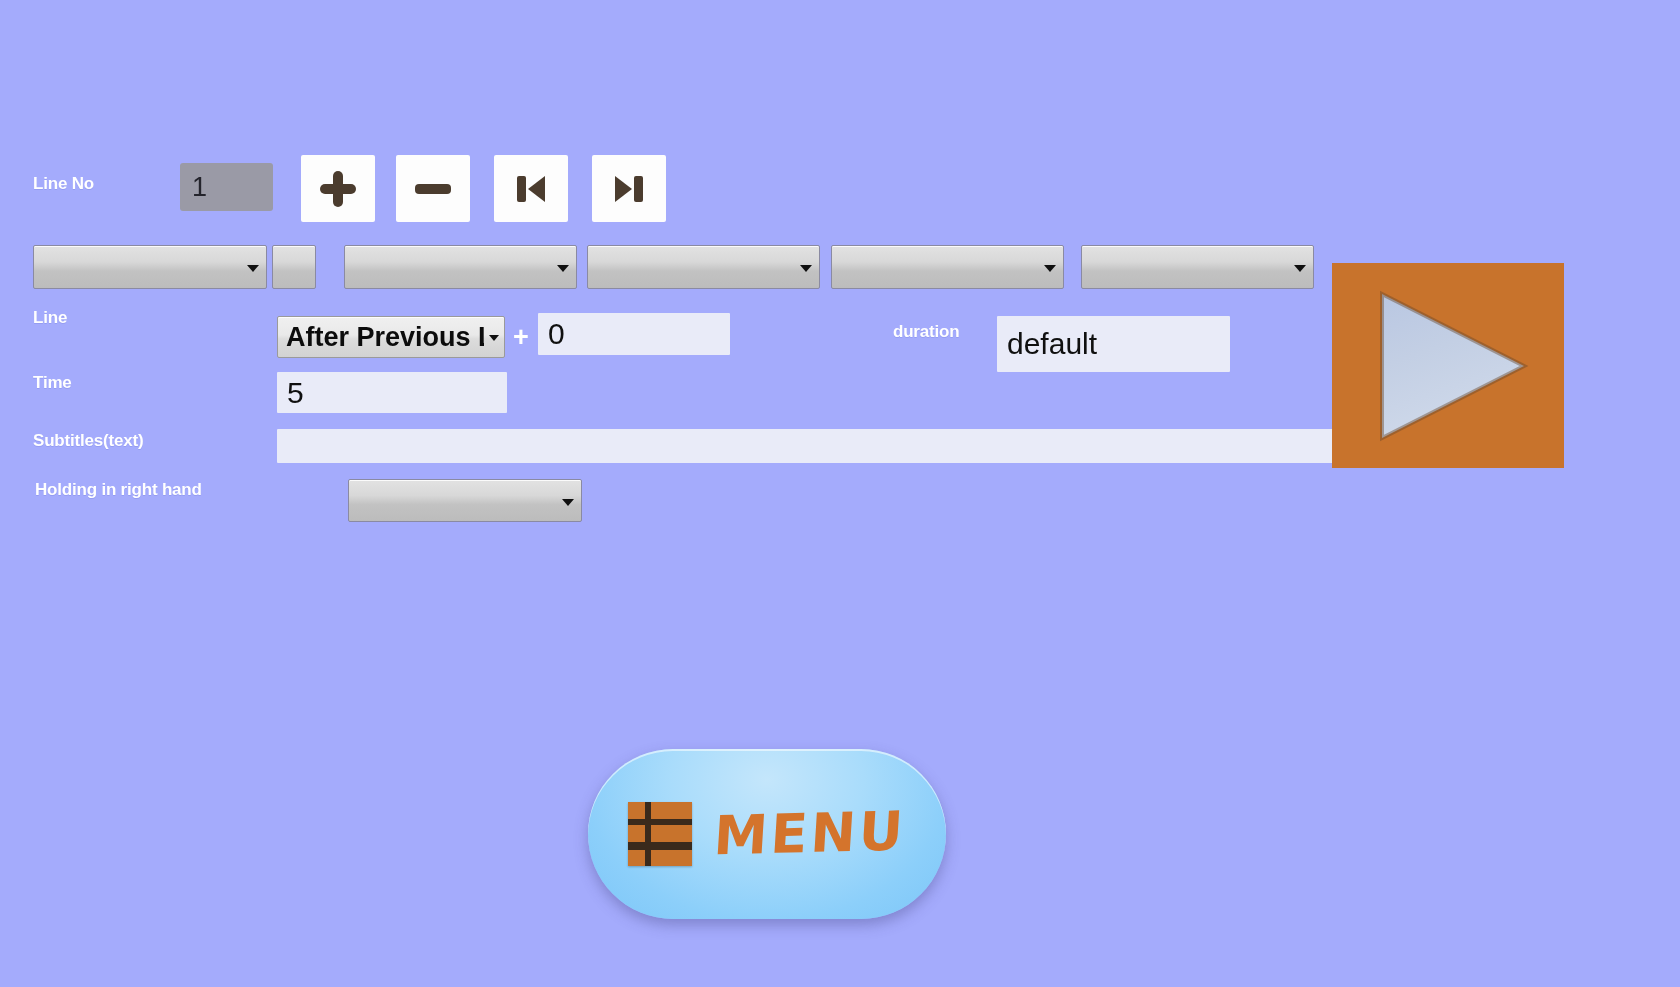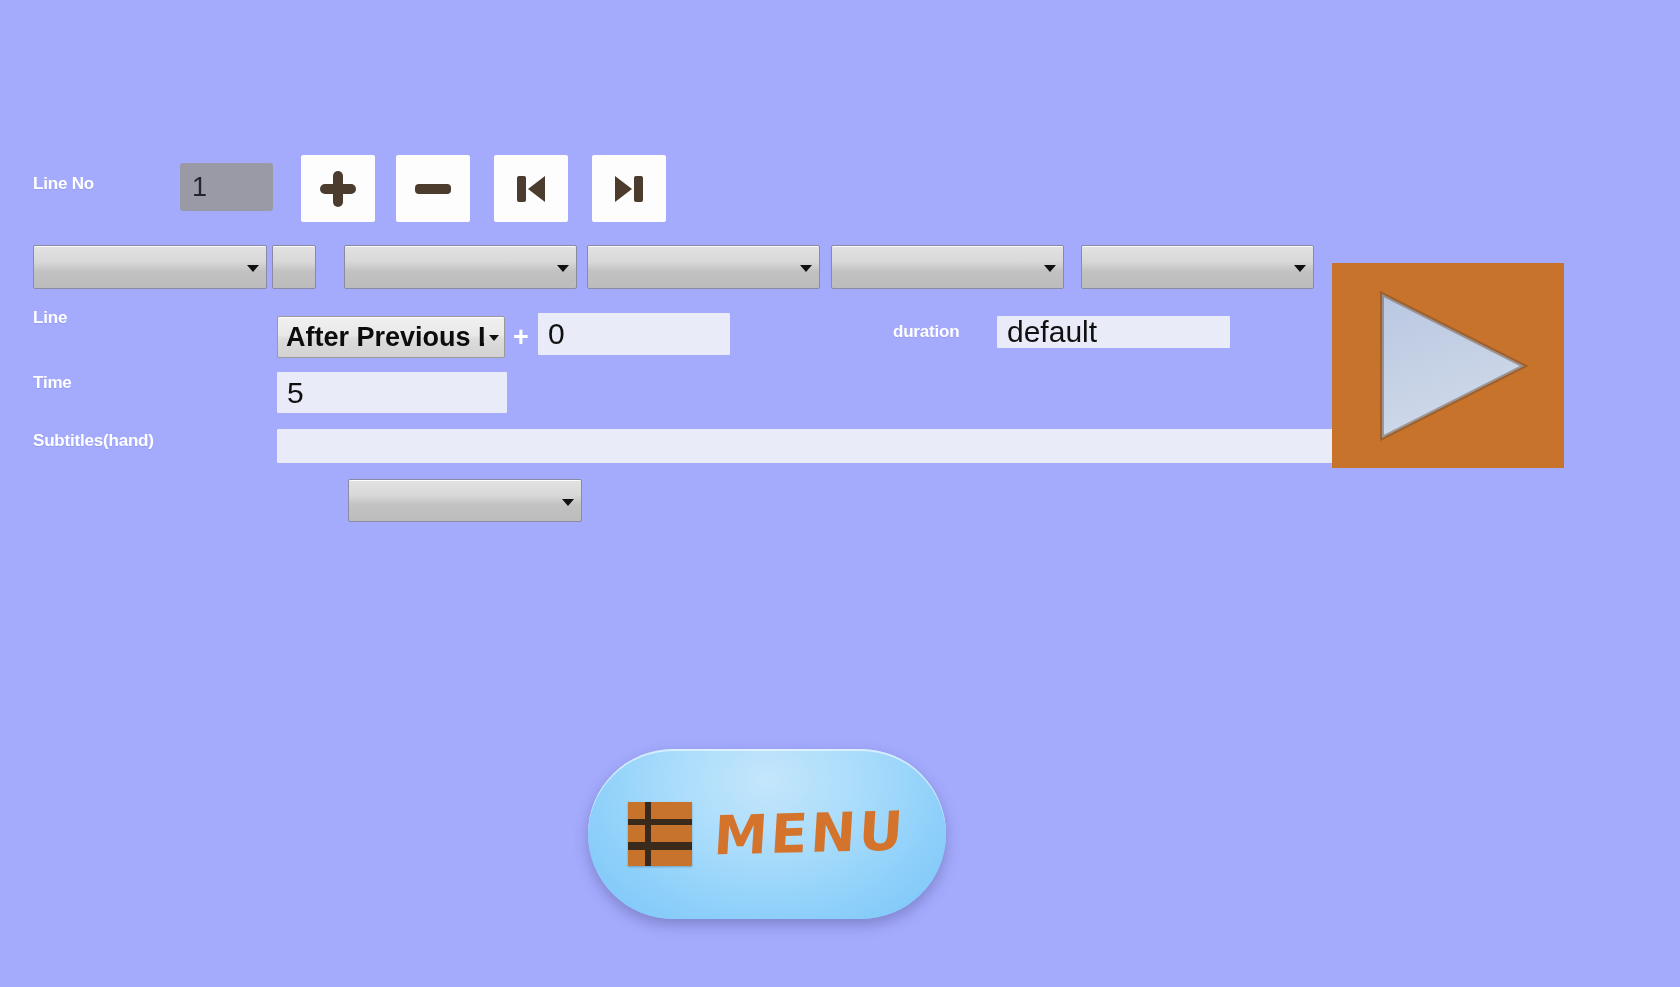--- a/index.html
+++ b/index.html
@@ -272,30 +272,31 @@
     <span class="combo-text">After Previous L</span>
     <span class="arrow"></span>
   </div>
 
   <div class="plus-sign" style="left:513px; top:322px;">+</div>
 
   <input class="txt" style="left: 538px; top: 313px; width: 192px; height: 42px;" value="0">
 
   <div class="field-label" style="left:862px; top:323px;margin-left:31px;">duration</div>
 
-  <input class="txt" style="left: 997px; top: 316px; width: 233px; height: 32px;" value="default">
+  <input class="txt" style="left: 997px; top: 316px; width: 233px; height: 56px;" value="default">
 
   <div class="field-label" style="left:33px; top:374px;">Time</div>
 
   <input class="txt" style="left: 277px; top: 372px; width: 230px; height: 41px;" value="5">
 
-  <div class="field-label" style="left:33px; top:432px;">Subtitles(hand)</div>
+  <div class="field-label" style="left:33px; top:432px;">Subtitles(text)</div>
 
   <input class="txt" style="left: 277px; top: 429px; width: 1060px; height: 34px; font-size: 24px;" value="">
 
+  <div class="field-label" style="left:35px; top:481px;">Holding in right hand</div>
 
   <div class="combo" style="left:348px; top:479px; width:234px; height:43px;">
     <span class="combo-text"></span>
     <span class="arrow"></span>
   </div>
 
   <button class="play-btn" style="left:1332px; top:263px; width:232px; height:205px;">
     <span class="tri-wrap">
       <svg width="176" height="160" viewBox="0 0 176 160">
         <defs>

